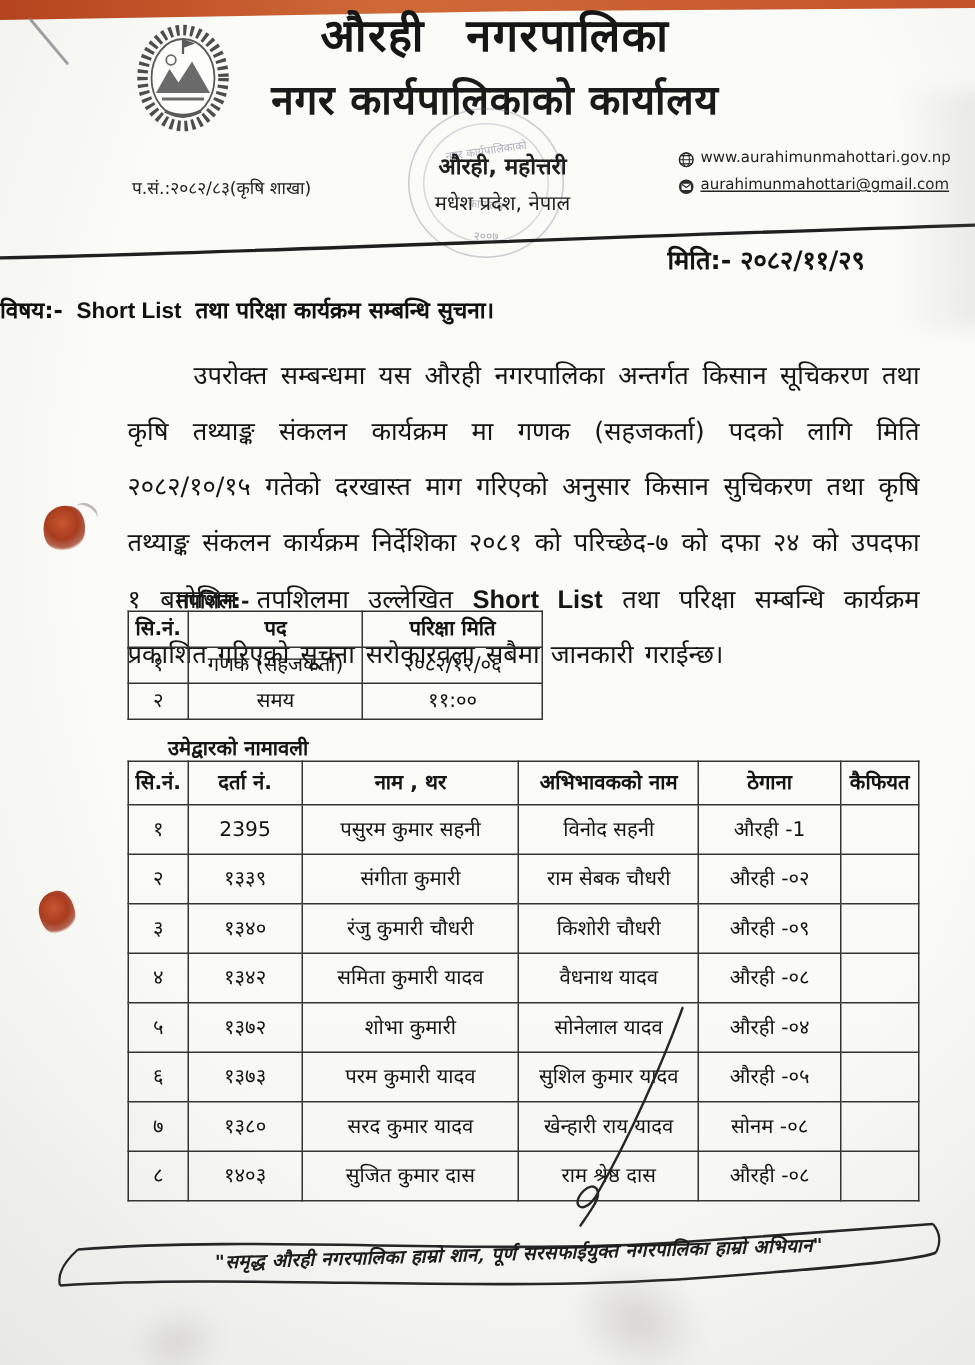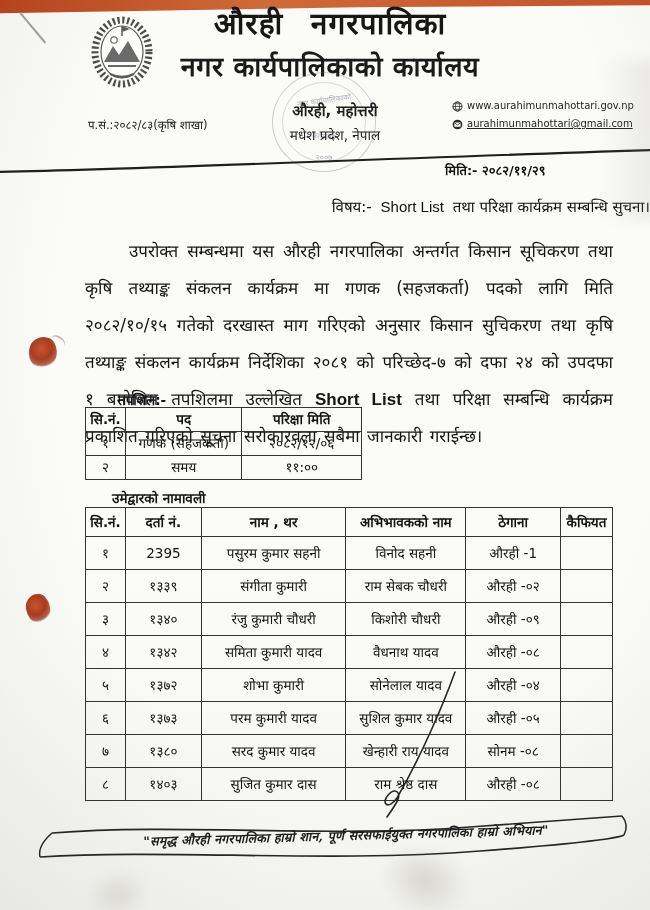--- a/index.html
+++ b/index.html
@@ -48,23 +48,23 @@
     border:1.5px solid rgba(106,102,130,.38); opacity:.85; }
   .stamp::before{ content:""; position:absolute; inset:9px; border-radius:50%;
     border:1px solid rgba(106,102,130,.28); }
   .stamp-text{ position:absolute; width:100%; text-align:center; font-size:7.5px;
     color:rgba(90,86,120,.55); }
   .stamp-t1{ top:22px; transform:rotate(-8deg); }
   .stamp-t2{ top:58px; transform:rotate(6deg); }
   .stamp-t3{ top:78px; font-size:8px; }
 
   .rule-svg{ left:0; top:143px; width:650px; height:40px; }
-  .date-line{ left:445px; top:161px; font-size:13px; font-weight:600; color:#141414;}
-
-  .subject{ left:0; top:196px; width:650px; text-align:right; font-size:15px; font-weight:400; color:#111;}
+  .date-line{ left:445px; top:161px; font-size:17px; font-weight:600; color:#141414;}
+
+  .subject{ left:0; top:196px; width:650px; text-align:left; font-size:15px; font-weight:700; color:#111;}
   .subject .latin{ font-family:"Liberation Sans", sans-serif; padding:0 4px; }
 
   .body-para{
     left:85px; top:233px; width:528px;
     font-size:17px; line-height:37px; text-align:justify; text-indent:44px;
     color:#151515; word-spacing:2px;
   }
   .body-para .latin{ font-family:"Liberation Sans", sans-serif; font-weight:600; }
 
   .section-label{ font-size:13.5px; font-weight:600; color:#161616; }

